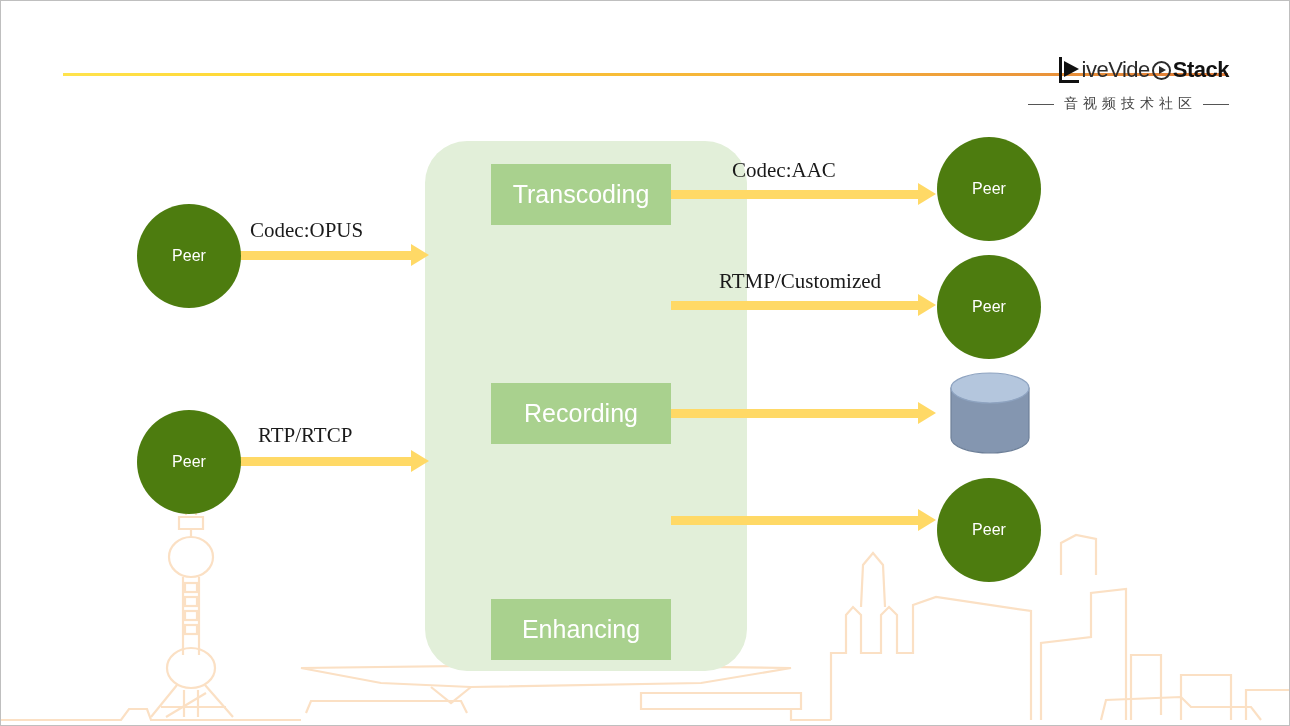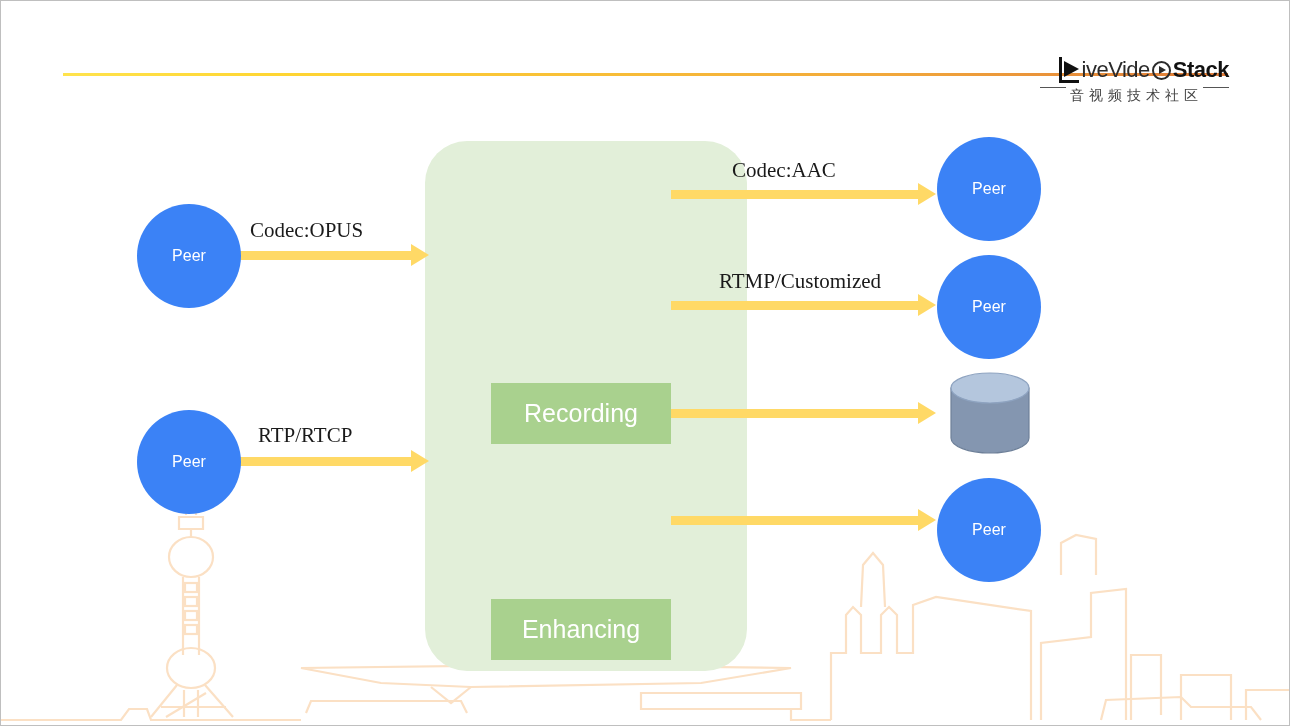--- a/index.html
+++ b/index.html
@@ -128,22 +128,24 @@
     position: absolute;
     left: 5px;
     top: 3px;
     width: 0; height: 0;
     border-left: 7px solid #2b2b2b;
     border-top: 4.5px solid transparent;
     border-bottom: 4.5px solid transparent;
   }
   #logo-sub {
     display: flex;
+    align-items: center;
     justify-content: center;
-    margin-top: 0;
+    gap: 6px;
+    margin-top: 8px;
   }
   #logo-sub .dash {
     width: 26px;
     height: 1px;
     background: #555;
   }
   #logo-sub .cn {
     font-family: "DejaVu Sans", sans-serif;
     font-size: 14px;
     color: #444;
@@ -178,21 +180,21 @@
     font-family: "Liberation Sans", sans-serif;
     z-index: 3;
   }
 
   
   .peer {
     position: absolute;
     width: 104px;
     height: 104px;
     border-radius: 50%;
-    background: #3b82f6;
+    background: #4d7c0f;
     color: #ffffff;
     display: flex;
     align-items: center;
     justify-content: center;
     font-size: 16px;
     font-family: "Liberation Sans", sans-serif;
     z-index: 3;
   }
 
   
@@ -292,20 +294,23 @@
     </div>
     <div id="logo-sub">
       <span class="dash"></span>
       <span class="cn">音视频技术社区</span>
       <span class="dash"></span>
     </div>
   </div>
 
   <div id="mcu-box"></div>
 
+  <div class="proc-box" style="top:163px;">
+    <span>Transcoding</span>
+  </div>
   <div class="proc-box" style="top:382px;">
     <span>Recording</span>
   </div>
   <div class="proc-box" style="top:598px;">
     <span>Enhancing</span>
   </div>
 
   <div class="peer" style="left:136px; top:203px;">
     <span>Peer</span>
   </div>

